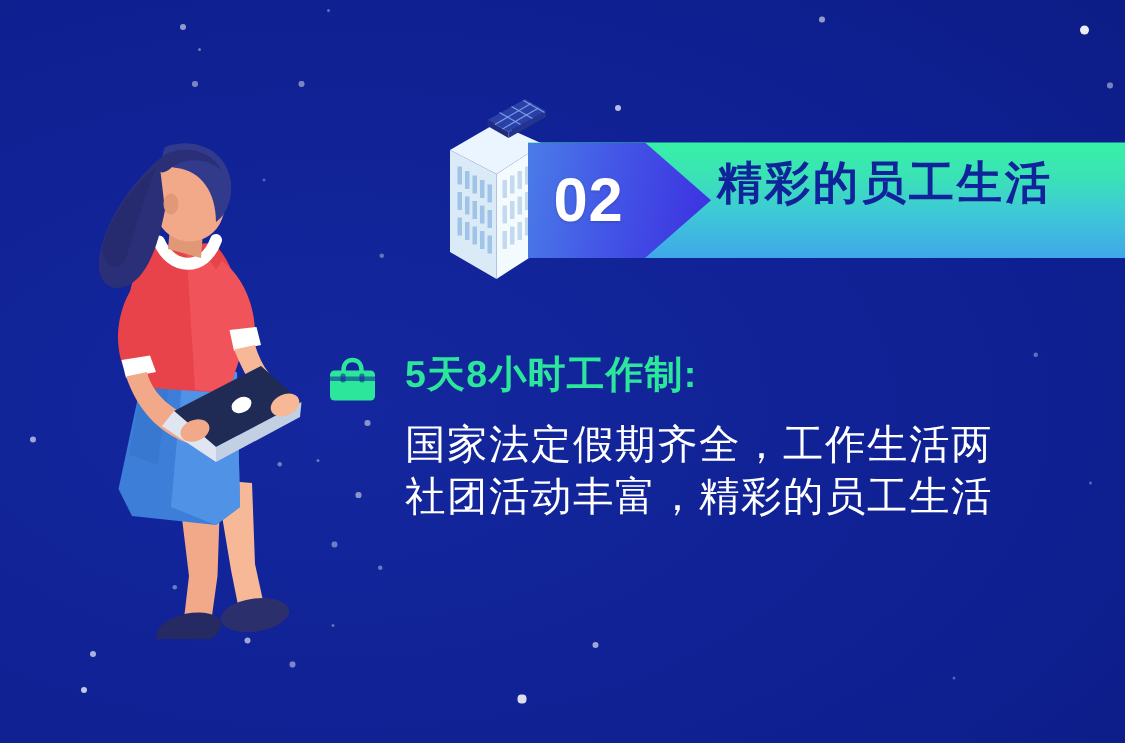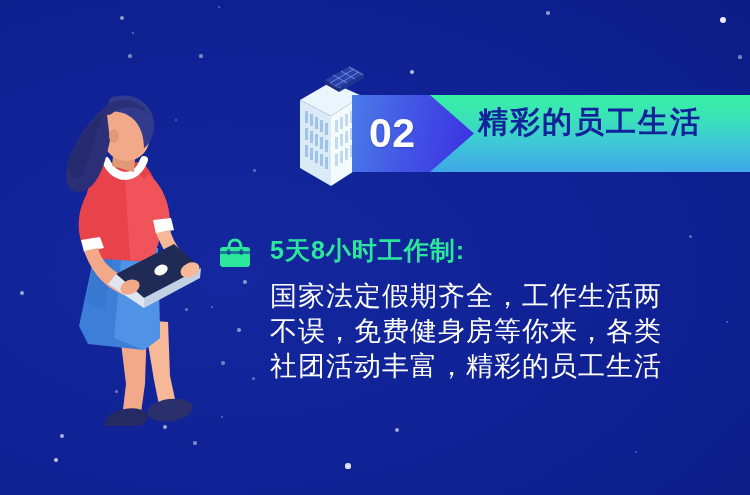--- a/index.html
+++ b/index.html
@@ -233,18 +233,17 @@
           <rect x="2" y="13" width="30" height="3" fill="#0e2091" opacity=".55"></rect>
           <rect x="9" y="11" width="3.4" height="6" rx="1.4" fill="#0e2091" opacity=".55"></rect>
           <rect x="21.6" y="11" width="3.4" height="6" rx="1.4" fill="#0e2091" opacity=".55"></rect>
         </svg>
       </div>
       <div id="lead-heading">5天8小时工作制:</div>
     </div>
 
     <div id="body-lines">
       <div class="body-line">国家法定假期齐全，工作生活两</div>
-      <div class="body-line">不误，免费健身房等你来，各类</div>
       <div class="body-line">社团活动丰富，精彩的员工生活</div>
     </div>
   </div>
 
 </div>
 
 </body></html>

